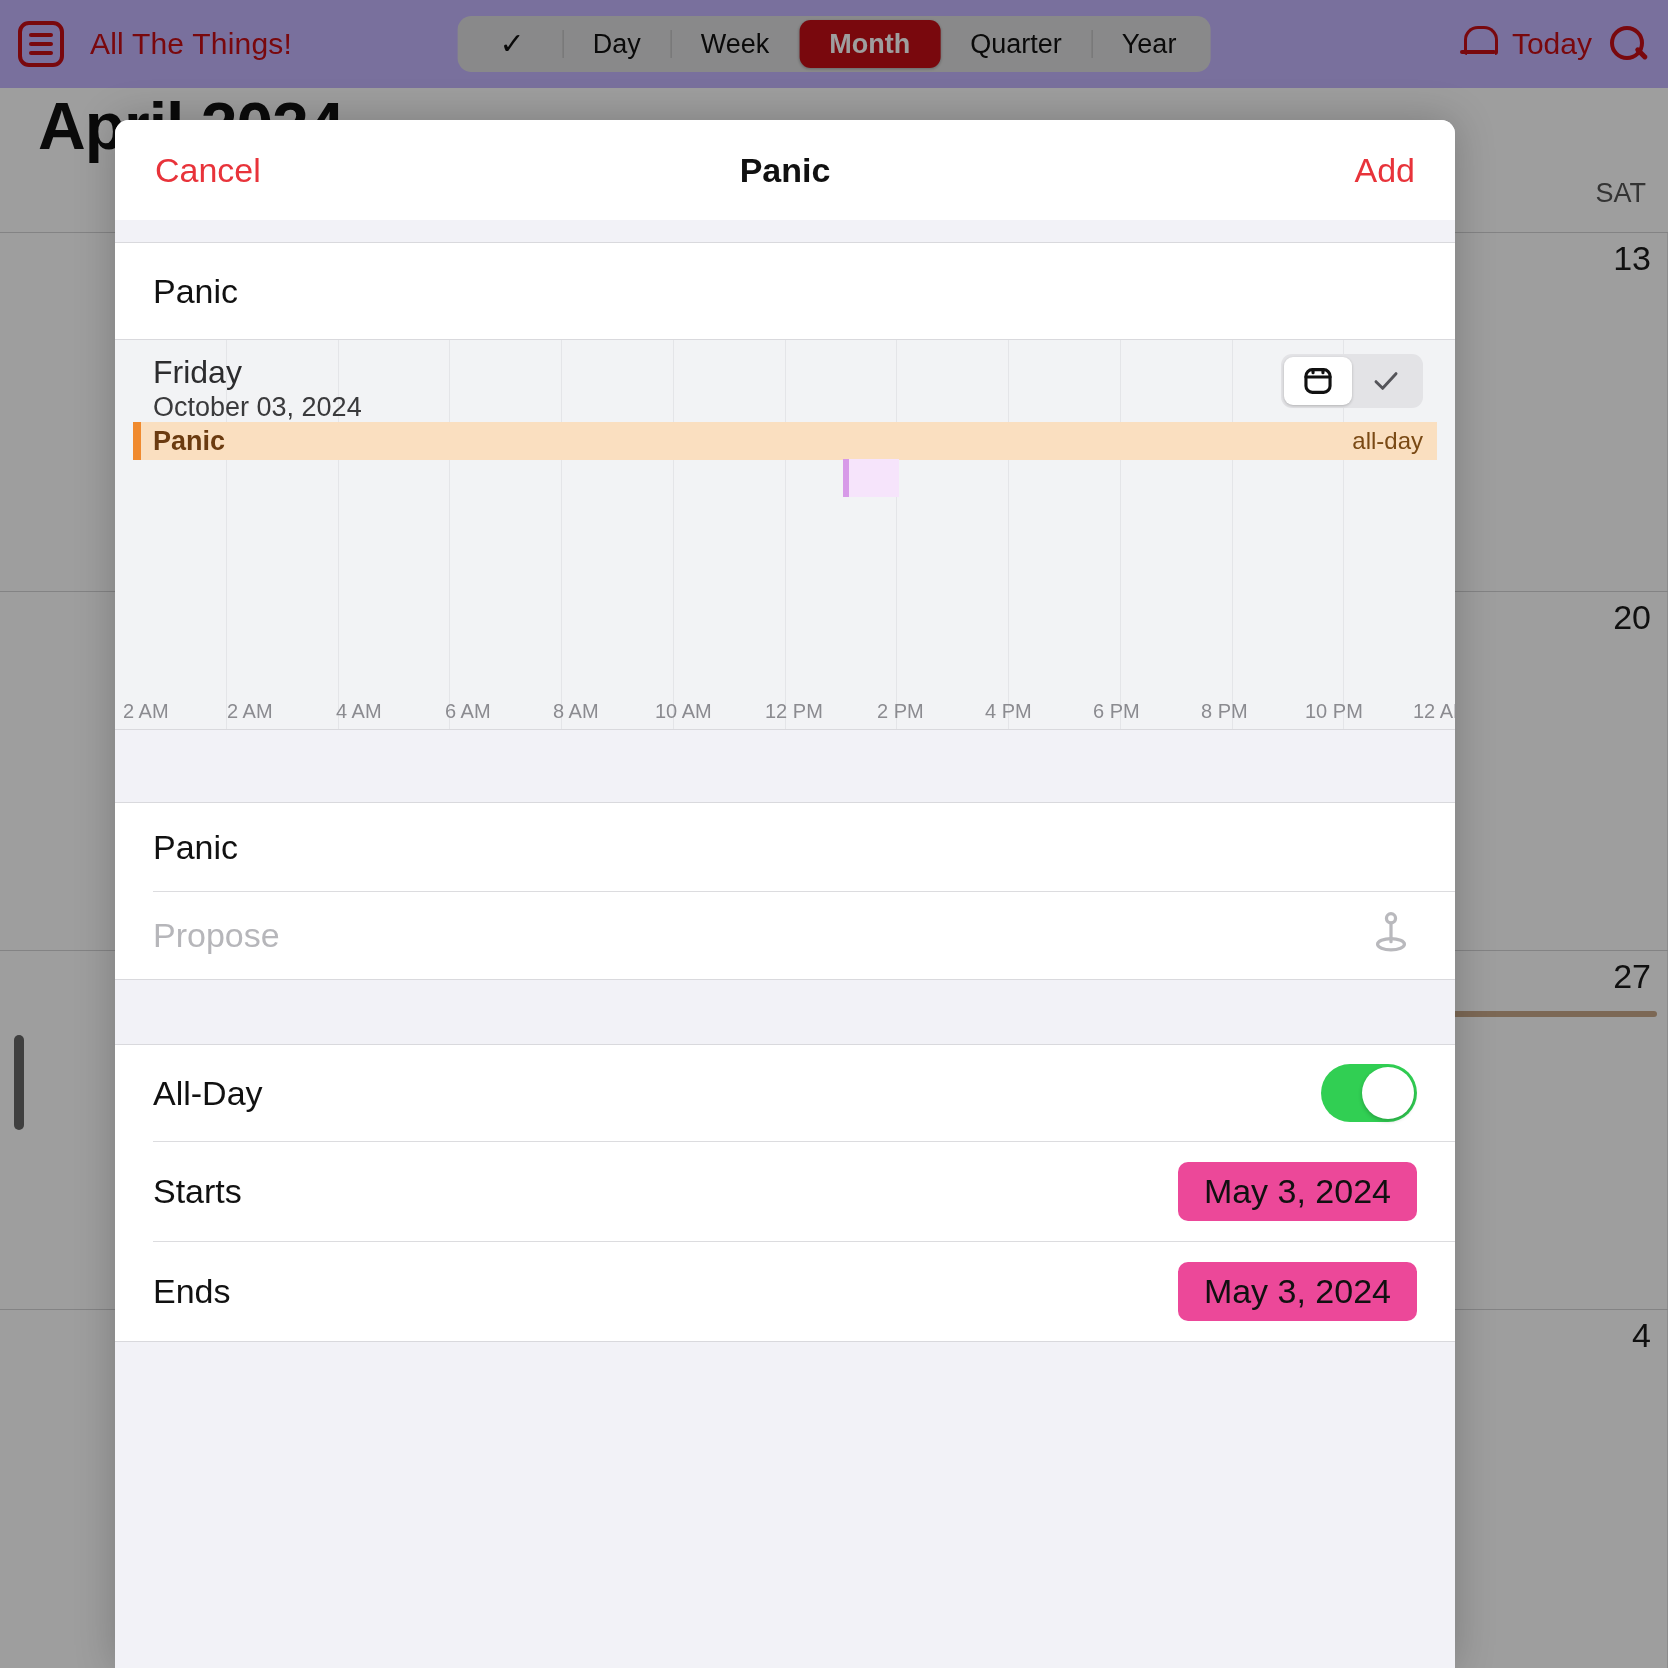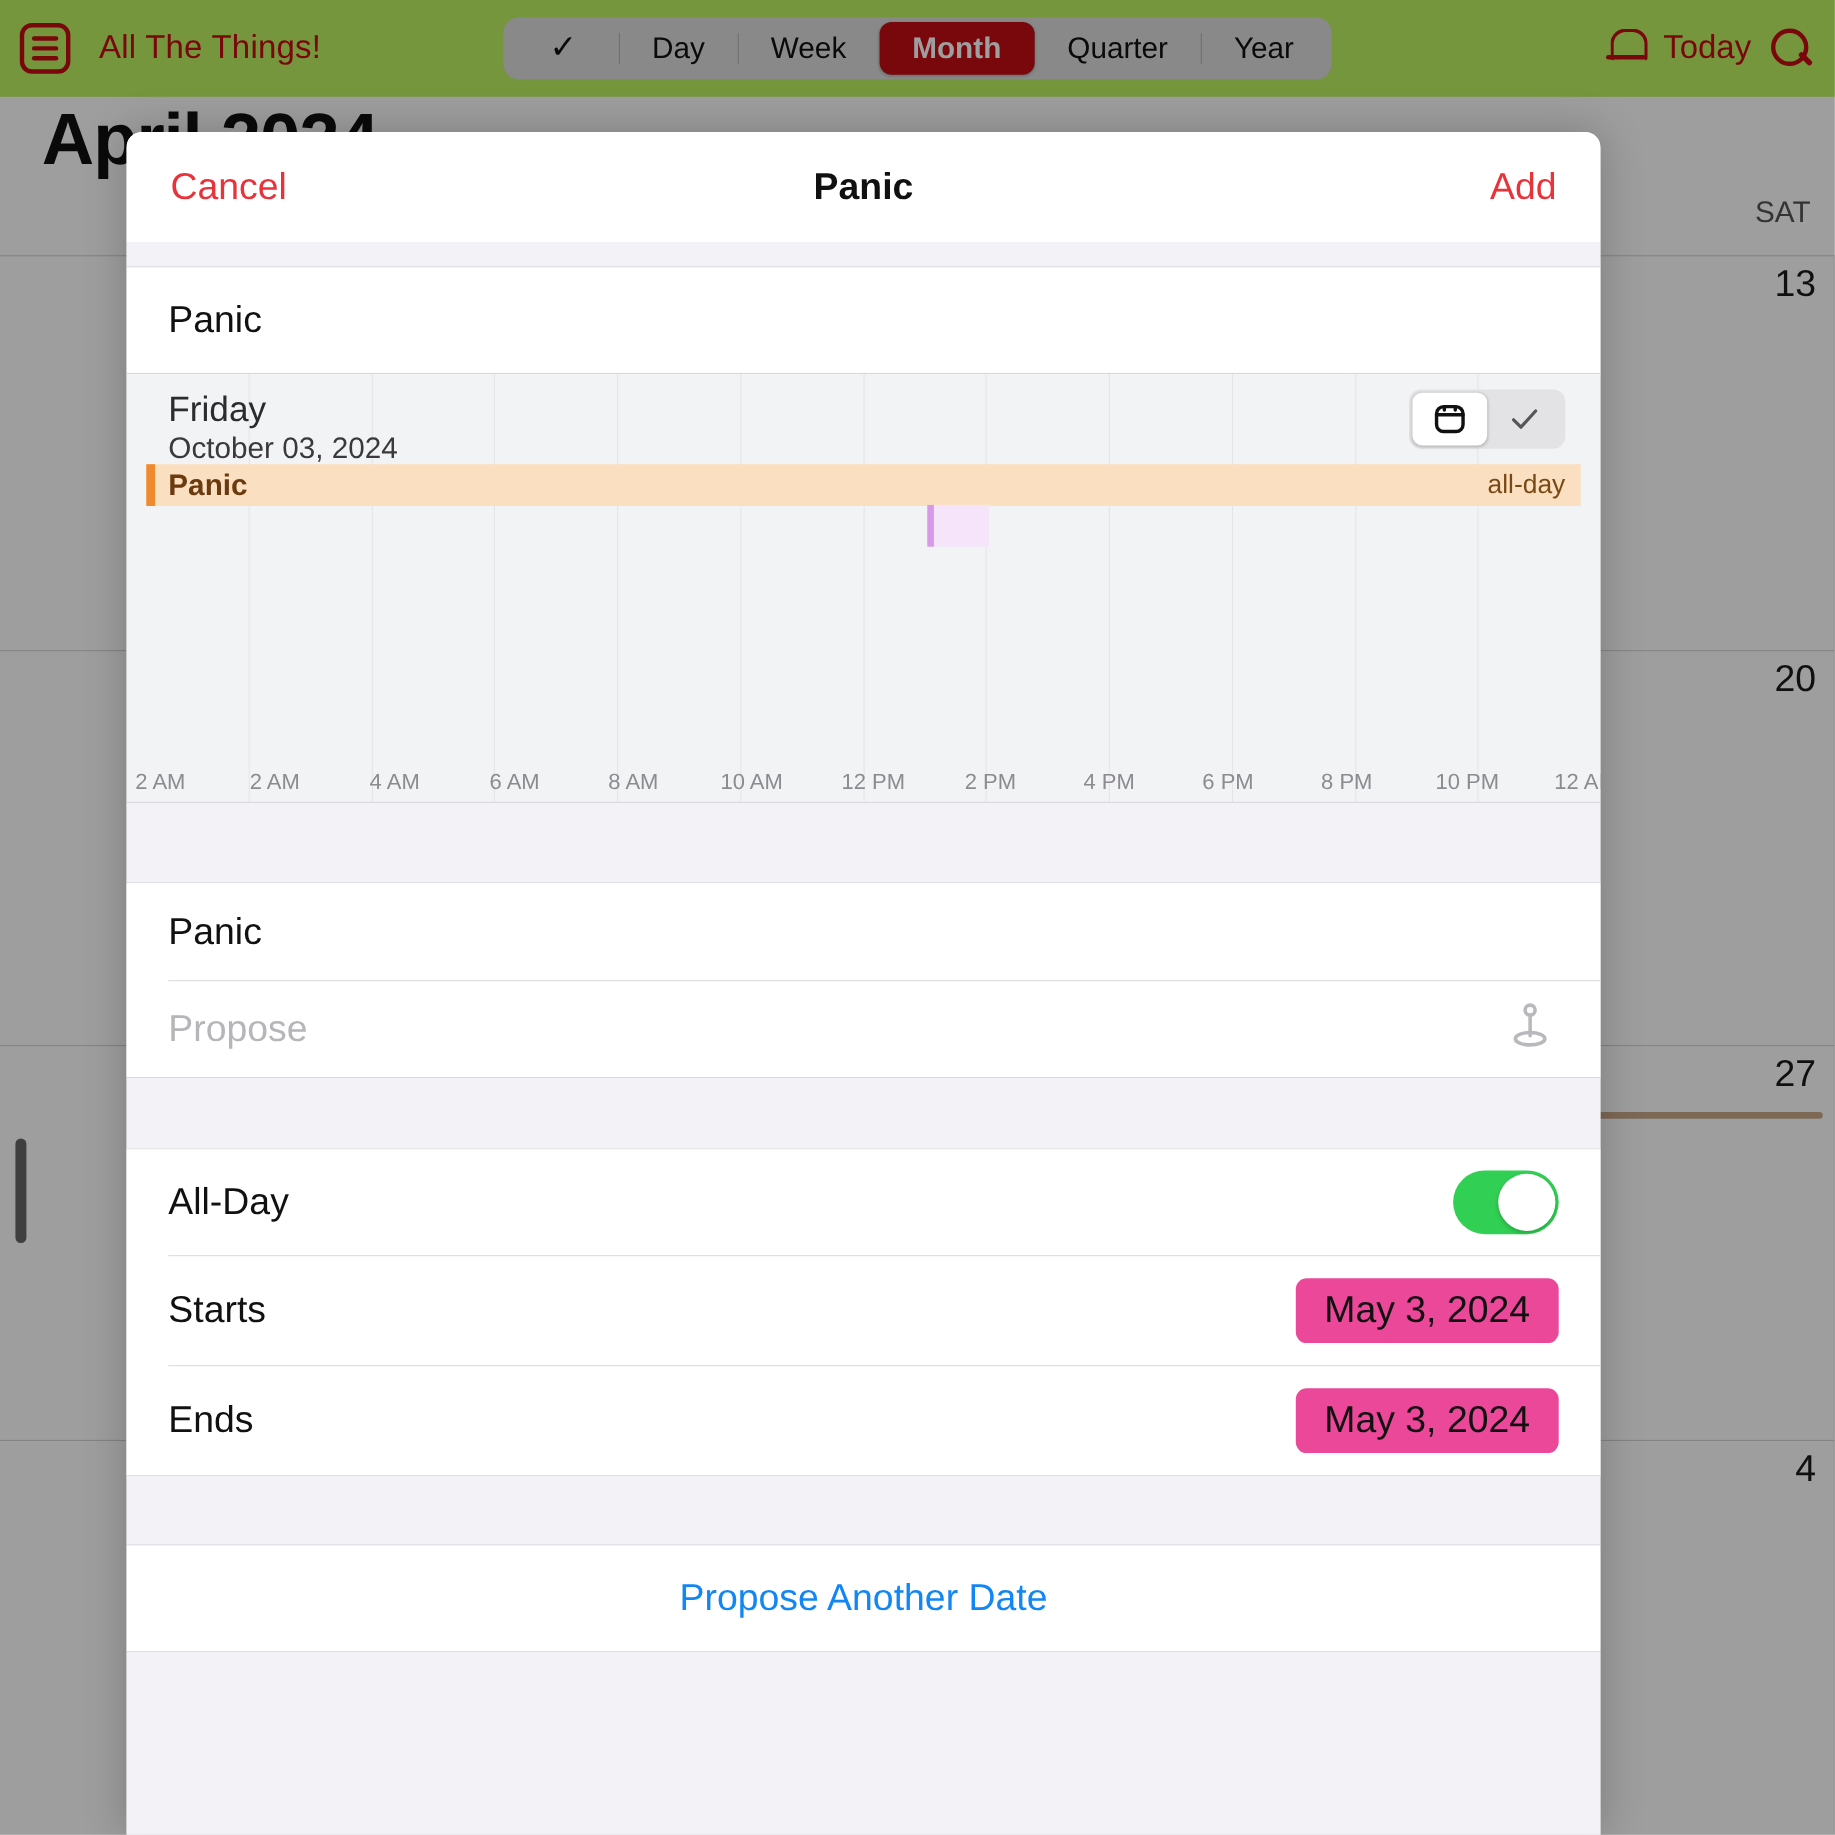--- a/index.html
+++ b/index.html
@@ -19,21 +19,21 @@
     position: absolute; inset: 0;
     background: rgba(0,0,0,0.38);
     z-index: 40;
     pointer-events: none;
   }
 
   
   #toolbar {
     position: absolute; top: 0; left: 0; right: 0; height: 88px;
     display: flex; align-items: center;
-    background: #bef264;
+    background: #c4b5fd;
     z-index: 5;
   }
   .tb-left { display: flex; align-items: center; gap: 26px; padding-left: 18px; }
   .menu-icon {
     width: 46px; height: 46px;
     border: 4px solid #c40d16; border-radius: 11px;
     display: flex; flex-direction: column; justify-content: center;
     align-items: center; gap: 5px;
   }
   .menu-icon i { display: block; width: 24px; height: 4px; background: #c40d16; border-radius: 2px; }
@@ -529,20 +529,15 @@
       <span class="date-pill">May 3, 2024</span>
     </div>
     <div class="field-row" style="height:100px">
       <span class="label-text">Ends</span>
       <span class="date-pill">May 3, 2024</span>
     </div>
   </div>
 
   <div class="gap" style="height:62px"></div>
 
-  <div class="white-block">
-    <div class="link-row">
-      <span class="link-text">Propose Another Date</span>
-    </div>
-  </div>
 
   <div class="gap" style="flex:1"></div>
 </div>
 
 </body></html>

